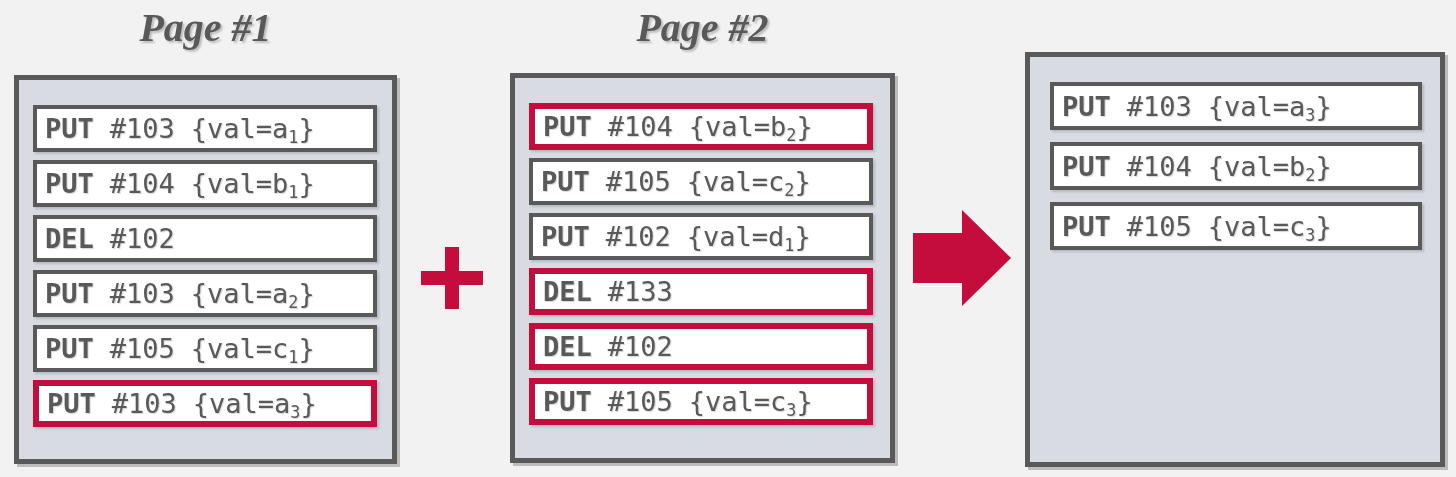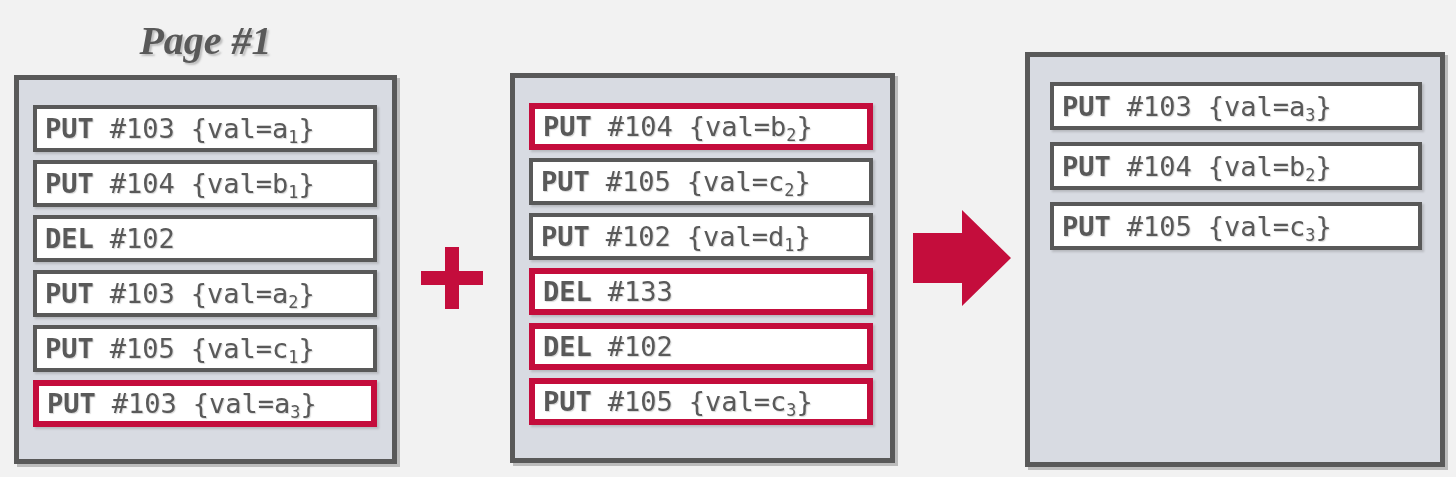--- a/index.html
+++ b/index.html
@@ -6,21 +6,21 @@
     --bg:#F2F2F2; --panel-fill:#D8DBE2; --panel-border:#595959;
     --record-fill:#FFFFFF; --record-border:#595959; --hl:#C40D3C;
     --text:#595959; --accent:#C40D3C;
   }
   html,body{margin:0;padding:0;}
   .canvas{
     position:relative;width:1456px;height:477px;background:var(--bg);
     font-family:"DejaVu Sans Mono",monospace;overflow:hidden;
   }
   .page-title{
-    position:absolute;top:13px;height:56px;line-height:56px;text-align:center;
+    position:absolute;top:0;height:56px;line-height:56px;text-align:center;
     font-family:"Liberation Serif",serif;font-style:italic;font-weight:bold;
     font-size:40px;color:var(--text);
     text-shadow:2px 2px 2px rgba(89,89,89,0.35);
   }
   .panel{
     position:absolute;box-sizing:border-box;background:var(--panel-fill);
     border:5px solid var(--panel-border);
     box-shadow:3px 3px 0 rgba(89,89,89,0.35);
     display:flex;flex-direction:column;
   }
@@ -46,20 +46,21 @@
   .plus .bar-v{position:absolute;left:24px;top:0;width:14px;height:62px;background:var(--accent);}
   .arrow{position:absolute;left:913px;top:210px;color:var(--accent);}
 </style>
 </head>
 <body>
 
 <div class="canvas">
 
   <div class="page-title" style="left:14px;width:383px;">Page #1</div>
 
+  <div class="page-title" style="left:510px;width:385px;">Page #2</div>
 
   <div class="panel page" style="left:14px;top:75px;width:383px;height:389px;">
       <div class="entry"><span class="op">PUT</span><span class="key">#103</span><span class="val">{val=a<sub>1</sub>}</span></div>
       <div class="entry"><span class="op">PUT</span><span class="key">#104</span><span class="val">{val=b<sub>1</sub>}</span></div>
       <div class="entry"><span class="op">DEL</span><span class="key">#102</span></div>
       <div class="entry"><span class="op">PUT</span><span class="key">#103</span><span class="val">{val=a<sub>2</sub>}</span></div>
       <div class="entry"><span class="op">PUT</span><span class="key">#105</span><span class="val">{val=c<sub>1</sub>}</span></div>
       <div class="entry hl"><span class="op">PUT</span><span class="key">#103</span><span class="val">{val=a<sub>3</sub>}</span></div>
     </div>
 

